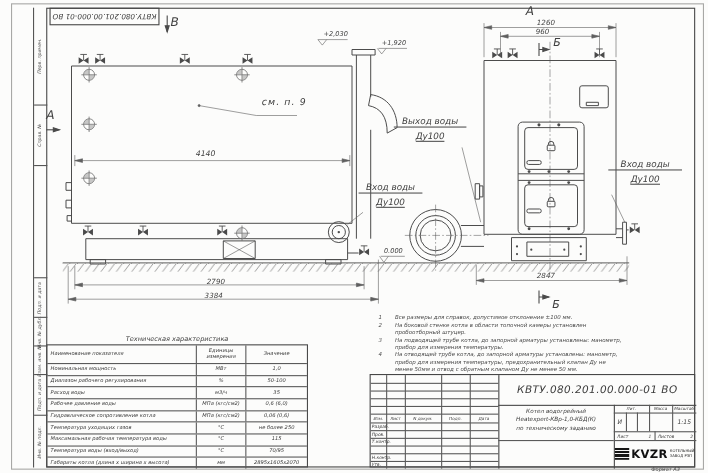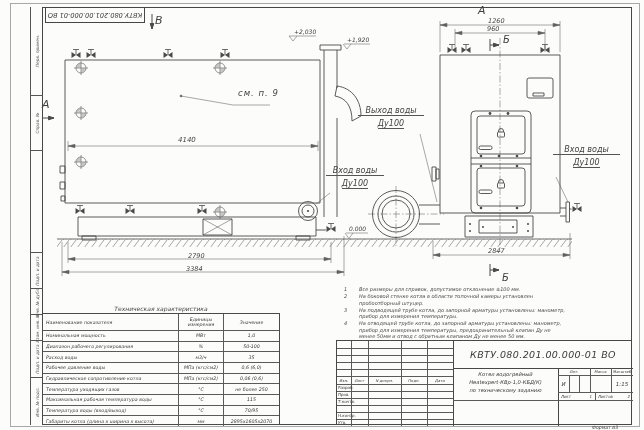--- a/index.html
+++ b/index.html
@@ -451,17 +451,25 @@
 
     <div class="abs" style="left:221px;top:51px;width:37px;height:8px;display:flex;align-items:center;justify-content:space-between;padding:0 3px;font-size:4px">
       <span>Лист</span>
         <span>1</span>
     </div>
     <div class="abs" style="left:258px;top:51px;width:38px;height:8px;display:flex;align-items:center;justify-content:space-between;padding:0 3px;font-size:4px">
       <span>Листов</span>
         <span>2</span>
     </div>
 
+    <div class="logo-row">
+      <div class="logo-mark"></div>
+      <div class="logo-word">KVZR</div>
+      <div class="logo-cap">
+        <div>КОТЕЛЬНЫЙ</div>
+        <div>ЗАВОД РЭП</div>
+      </div>
+    </div>
   </div>
 
   <div class="lbl" style="left:592px;top:424.5px;font-size:4.6px">Формат  А3</div>
 
 </div>
 
 </body></html>

